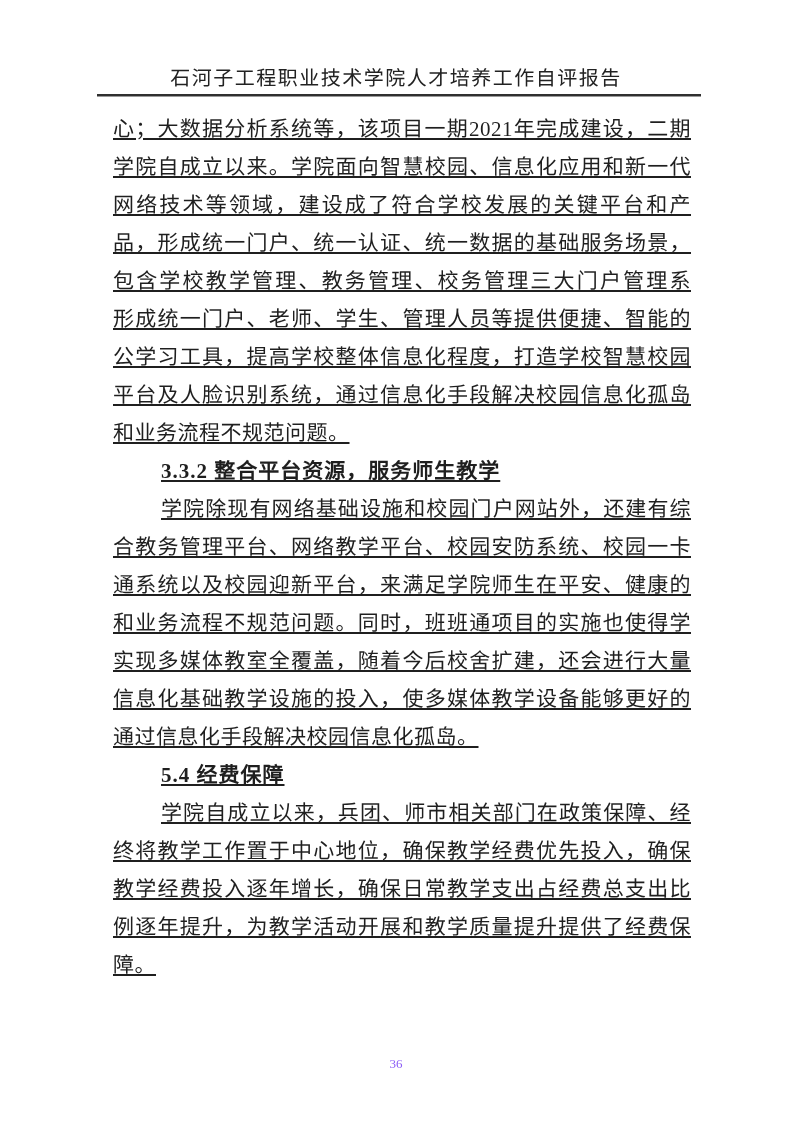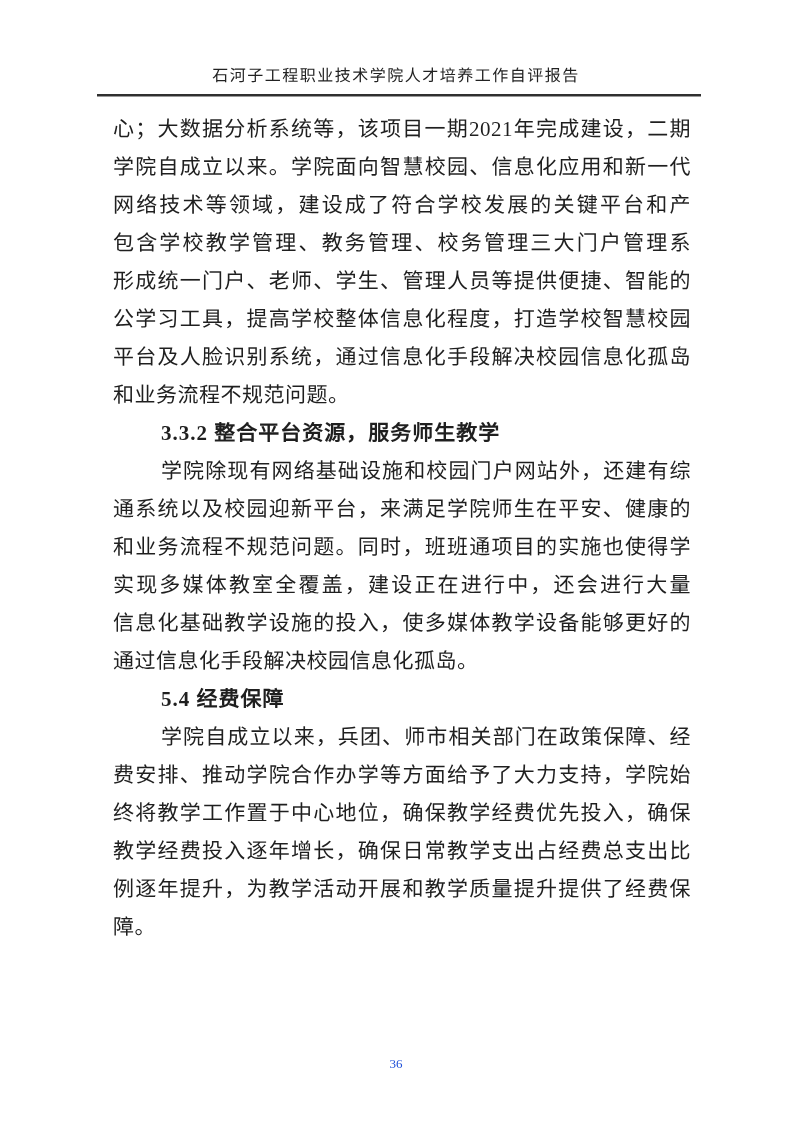--- a/index.html
+++ b/index.html
@@ -12,39 +12,40 @@
     font-family: "Liberation Serif", "DejaVu Serif", serif;
     color: #1f1f1f;
   }
   
   .hdr-title {
     position: absolute;
     top: 62px;
     left: 0;
     width: 100%;
     text-align: center;
-    font-size: 16px;
+    font-size: 20px;
     letter-spacing: 1.5px;
     color: #222222;
   }
   .hdr-rule {
     position: absolute;
     top: 94px;
     left: 97px;
     width: 604px;
     height: 2px;
     background: #2f2f2f;
     border-bottom: 1px solid #9a9a9a;
   }
   
   .content {
     position: absolute;
     top: 110px;
     left: 113px;
     width: 578px;
+    text-decoration: underline;
   }
   .ln {
     height: 38px;
     line-height: 38px;
     font-size: 21px;
     letter-spacing: 0.5px;
     white-space: normal;
     overflow: hidden;
   }
   .just {
@@ -66,57 +67,58 @@
   
   .ftr {
     position: absolute;
     top: 1054px;
     left: 0;
     width: 100%;
     text-align: center;
   }
   .pagenum {
     font-size: 13px;
-    color: #1d4ed8;
+    color: #8b5cf6;
     font-family: "Liberation Serif", "DejaVu Serif", serif;
   }
 </style>
 </head>
 <body>
 
 <div class="page">
 
   <div>
     <div class="hdr-title">石河子工程职业技术学院人才培养工作自评报告</div>
     <div class="hdr-rule"></div>
   </div>
 
   <div class="content">
     <div class="ln just">心；大数据分析系统等，该项目一期2021年完成建设，二期</div>
     <div class="ln just">学院自成立以来。学院面向智慧校园、信息化应用和新一代</div>
     <div class="ln just">网络技术等领域，建设成了符合学校发展的关键平台和产</div>
+    <div class="ln just">品，形成统一门户、统一认证、统一数据的基础服务场景，</div>
     <div class="ln just">包含学校教学管理、教务管理、校务管理三大门户管理系统，</div>
     <div class="ln just">形成统一门户、老师、学生、管理人员等提供便捷、智能的办</div>
     <div class="ln just">公学习工具，提高学校整体信息化程度，打造学校智慧校园</div>
     <div class="ln just">平台及人脸识别系统，通过信息化手段解决校园信息化孤岛</div>
     <div class="ln last">和业务流程不规范问题。</div>
 
     <div class="ln hd">3.3.2 整合平台资源，服务师生教学</div>
 
     <div class="ln just ind">学院除现有网络基础设施和校园门户网站外，还建有综</div>
+    <div class="ln just">合教务管理平台、网络教学平台、校园安防系统、校园一卡</div>
     <div class="ln just">通系统以及校园迎新平台，来满足学院师生在平安、健康的</div>
     <div class="ln just">和业务流程不规范问题。同时，班班通项目的实施也使得学院</div>
-    <div class="ln just">实现多媒体教室全覆盖，建设正在进行中，还会进行大量</div>
+    <div class="ln just">实现多媒体教室全覆盖，随着今后校舍扩建，还会进行大量</div>
     <div class="ln just">信息化基础教学设施的投入，使多媒体教学设备能够更好的</div>
     <div class="ln last">通过信息化手段解决校园信息化孤岛。</div>
 
     <div class="ln hd">5.4 经费保障</div>
 
     <div class="ln just ind">学院自成立以来，兵团、师市相关部门在政策保障、经</div>
-    <div class="ln just">费安排、推动学院合作办学等方面给予了大力支持，学院始</div>
     <div class="ln just">终将教学工作置于中心地位，确保教学经费优先投入，确保</div>
     <div class="ln just">教学经费投入逐年增长，确保日常教学支出占经费总支出比</div>
     <div class="ln just">例逐年提升，为教学活动开展和教学质量提升提供了经费保</div>
     <div class="ln last">障。</div>
   </div>
 
   <div class="ftr">
     <span class="pagenum">36</span>
   </div>
 

